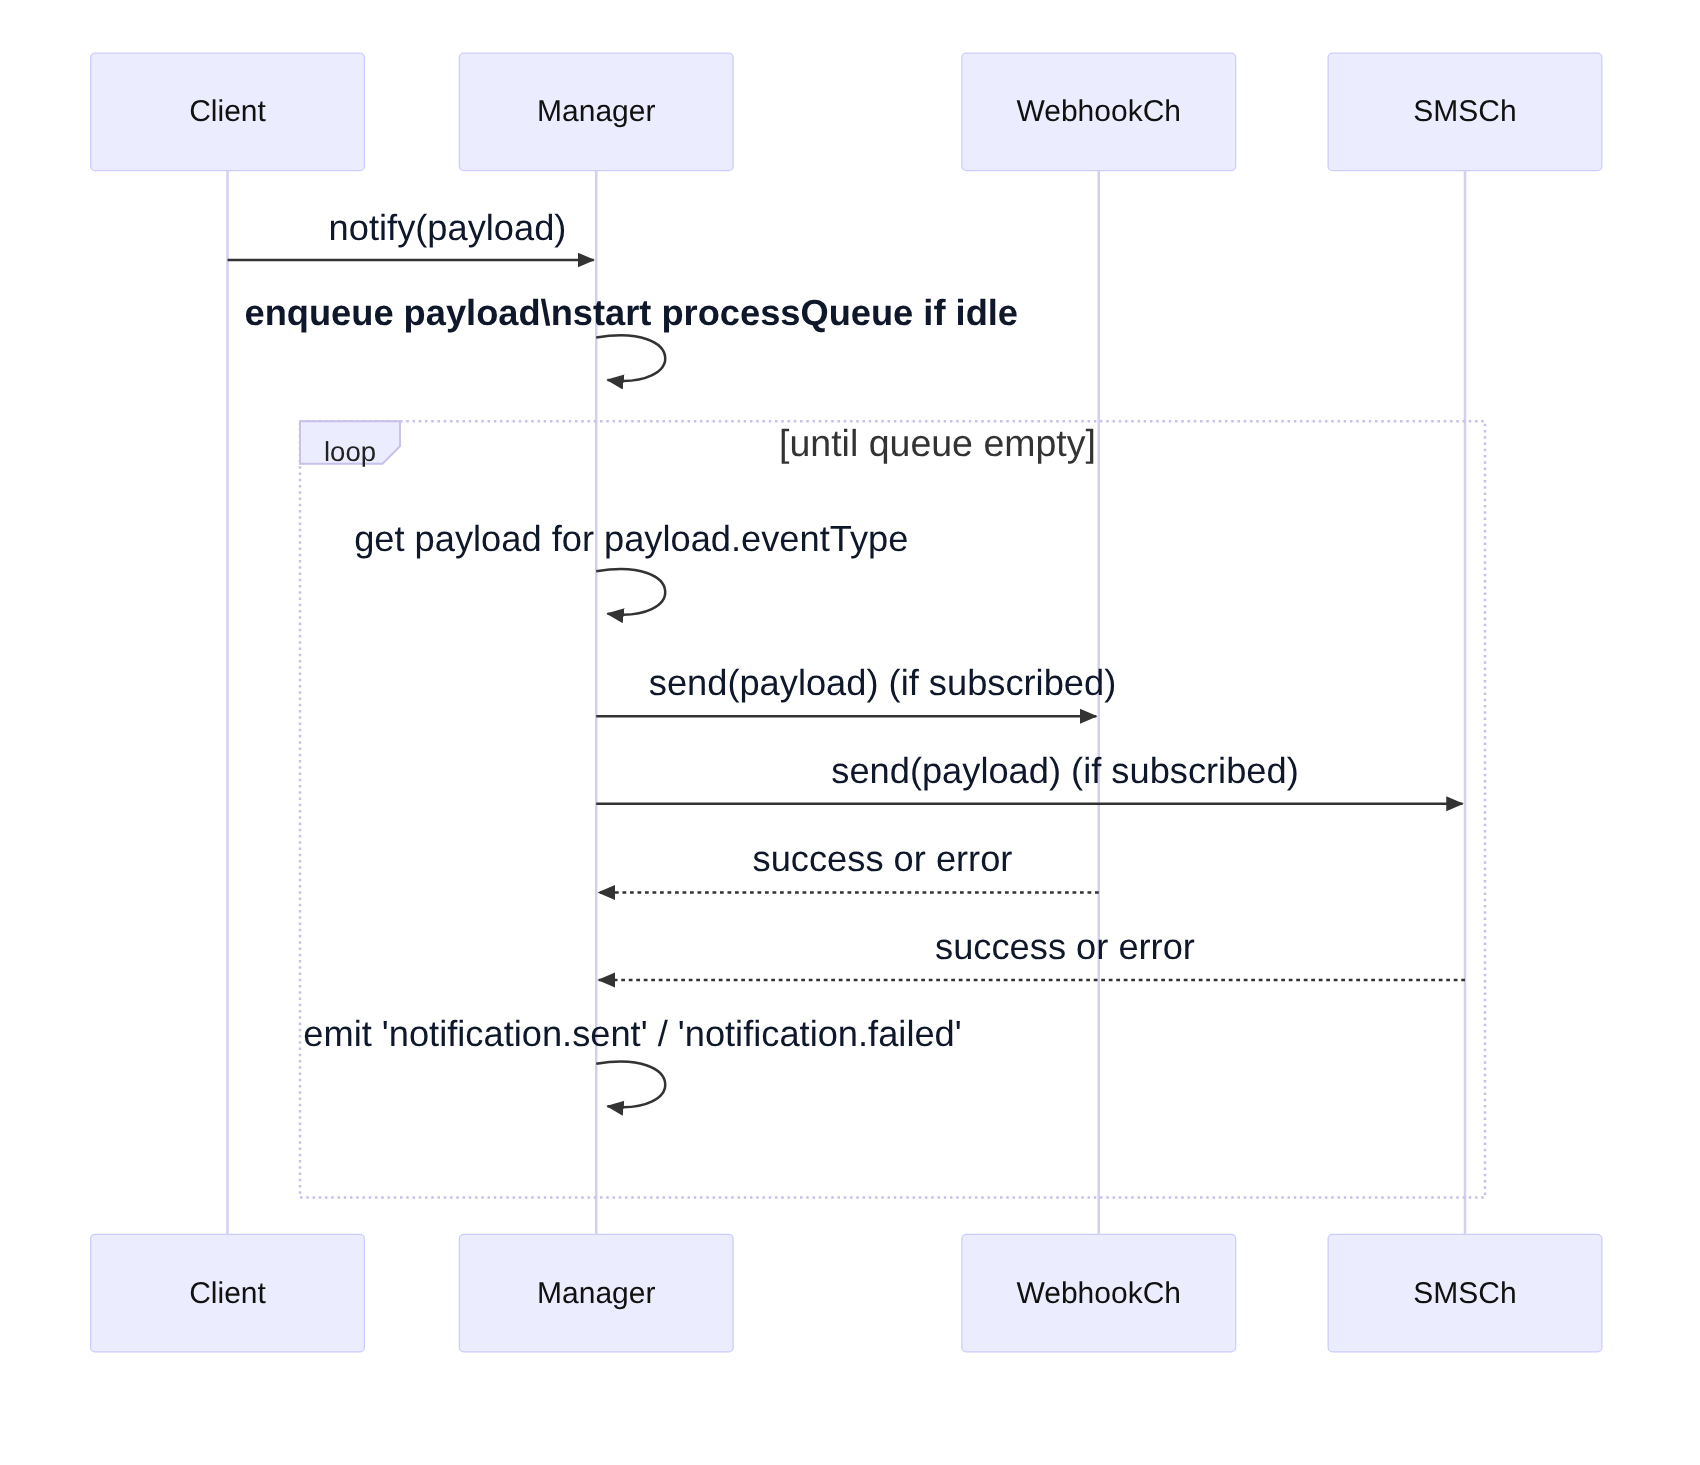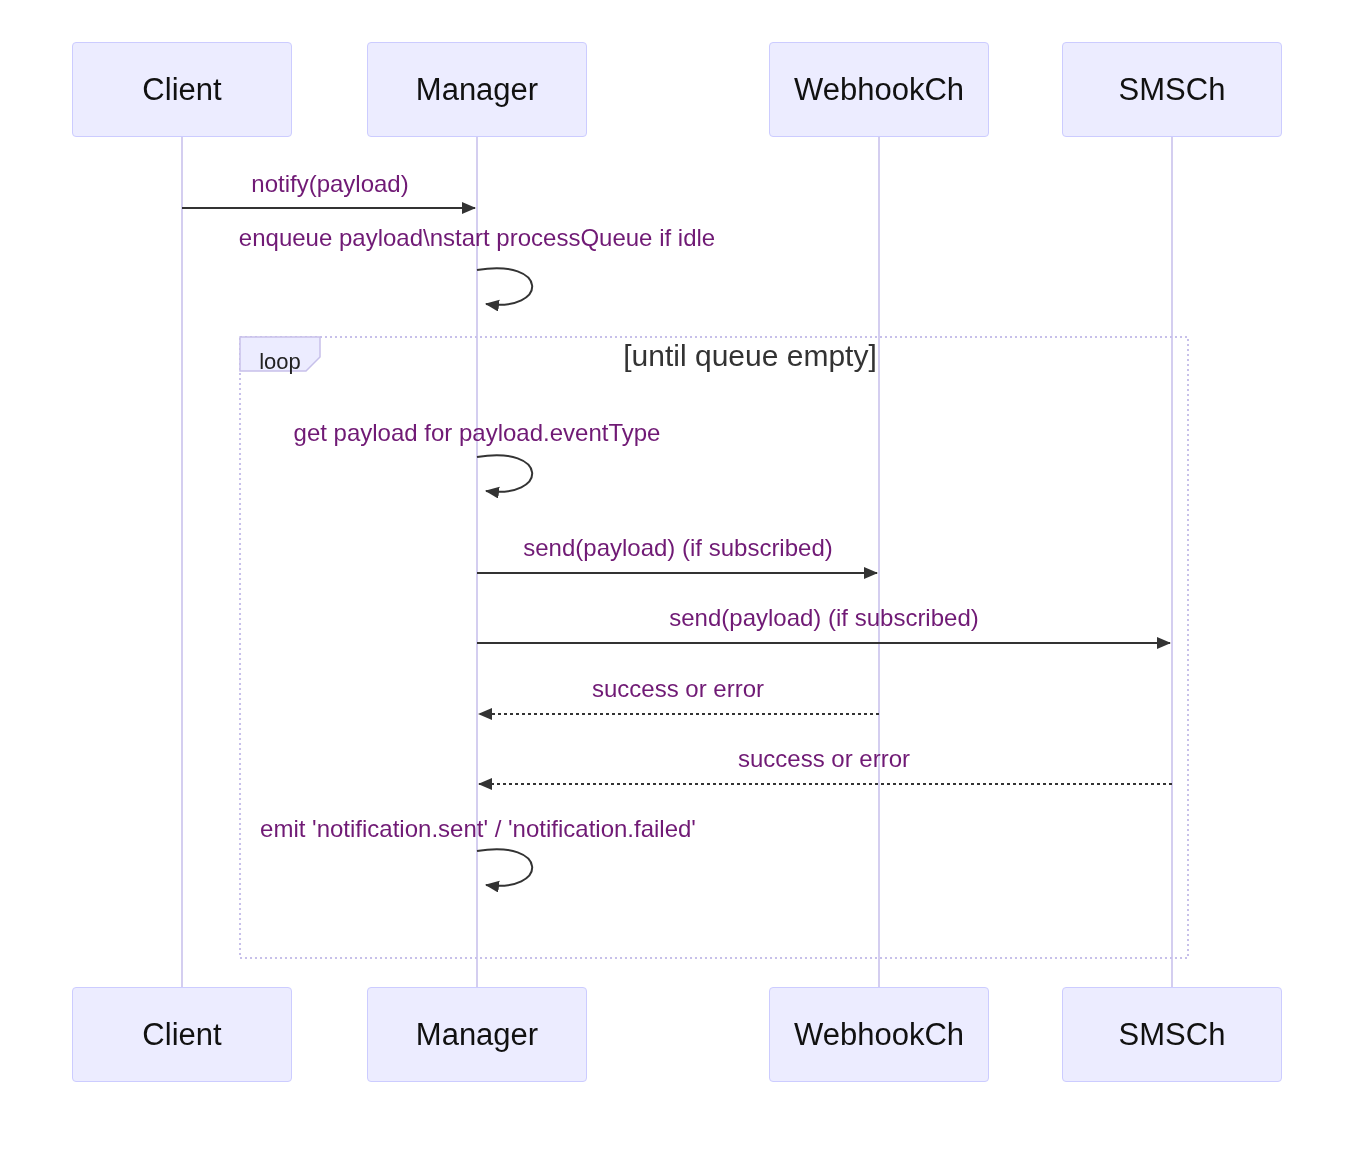--- a/index.html
+++ b/index.html
@@ -24,30 +24,31 @@
     position: absolute;
     width: 220px;
     height: 95px;
     box-sizing: border-box;
     background: #ECECFF;
     border: 1px solid #CCCCFF;
     border-radius: 4px;
     display: flex;
     align-items: center;
     justify-content: center;
-    font-size: 31px;
+    font-size: 24px;
     color: #111111;
   }
   .msg {
     position: absolute;
     transform: translateX(-50%);
-    font-size: 24px;
+    font-size: 29px;
     line-height: 27px;
-    color: #701a75;
+    color: #0f172a;
     white-space: nowrap;
+    margin-left: 28px;
   }
   .loop-label {
     position: absolute;
     left: 240px;
     top: 337px;
     width: 80px;
     height: 49px;
     display: flex;
     align-items: center;
     justify-content: center;
@@ -123,21 +124,21 @@
     <span>WebhookCh</span>
   </div>
   <div class="actor-box" style="left:1062px; top:987px;">
     <span>SMSCh</span>
   </div>
 
   <div class="loop-label">loop</div>
   <div class="loop-cond" style="left:750px; top:342px;">[until queue empty]</div>
 
   <div class="msg" style="left:330px; top:170px;">notify(payload)</div>
-  <div class="msg" style="left:477px; top:224px;">enqueue payload\nstart processQueue if idle</div>
+  <div class="msg" style="left:477px; top:238px;font-weight:bold;">enqueue payload\nstart processQueue if idle</div>
   <div class="msg" style="left:477px; top:419px;">get payload for payload.eventType</div>
   <div class="msg" style="left:678px; top:534px;">send(payload) (if subscribed)</div>
   <div class="msg" style="left:824px; top:604px;">send(payload) (if subscribed)</div>
   <div class="msg" style="left:678px; top:675px;">success or error</div>
   <div class="msg" style="left:824px; top:745px;">success or error</div>
   <div class="msg" style="left:478px; top:815px;">emit 'notification.sent' / 'notification.failed'</div>
 
 </div>
 
 </body></html>

